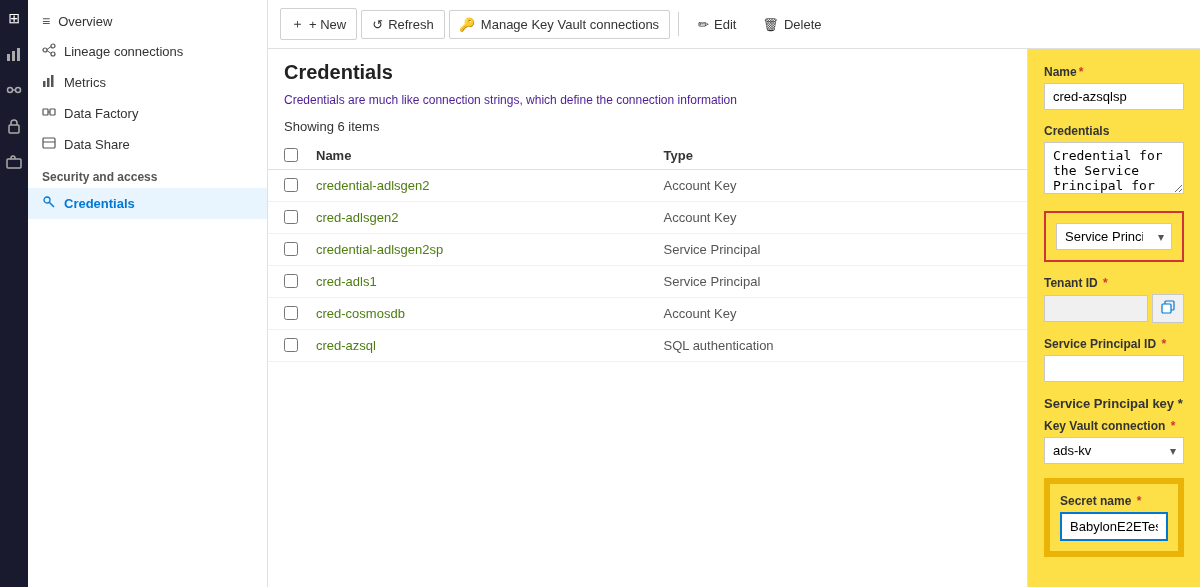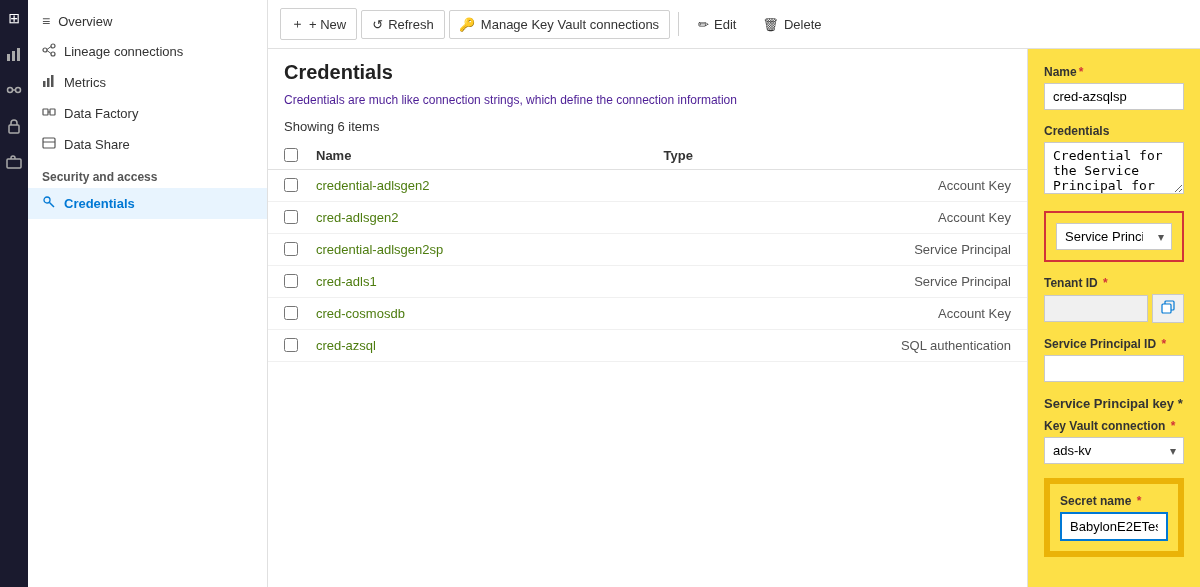--- a/index.html
+++ b/index.html
@@ -145,21 +145,21 @@
       display: grid;
       grid-template-columns: 32px 1fr 1fr;
       padding: 8px 16px;
       border-bottom: 1px solid #f0f0f0;
       align-items: center;
       cursor: pointer;
     }
     .table-row input[type="checkbox"] { width: 14px; height: 14px; cursor: pointer; }
     .table-header input[type="checkbox"] { width: 14px; height: 14px; cursor: pointer; }
     .cell-name { color: #4d7c0f; font-size: 13px; }
-    .cell-type { color: #555; font-size: 13px; text-align: right; }
+    .cell-type { color: #555; font-size: 13px; }
 
     
     .right-panel {
       flex: 1;
       overflow-y: auto;
       padding: 16px;
       background: #fde047;
     }
     .field-group { margin-bottom: 14px; }
     .field-label {

